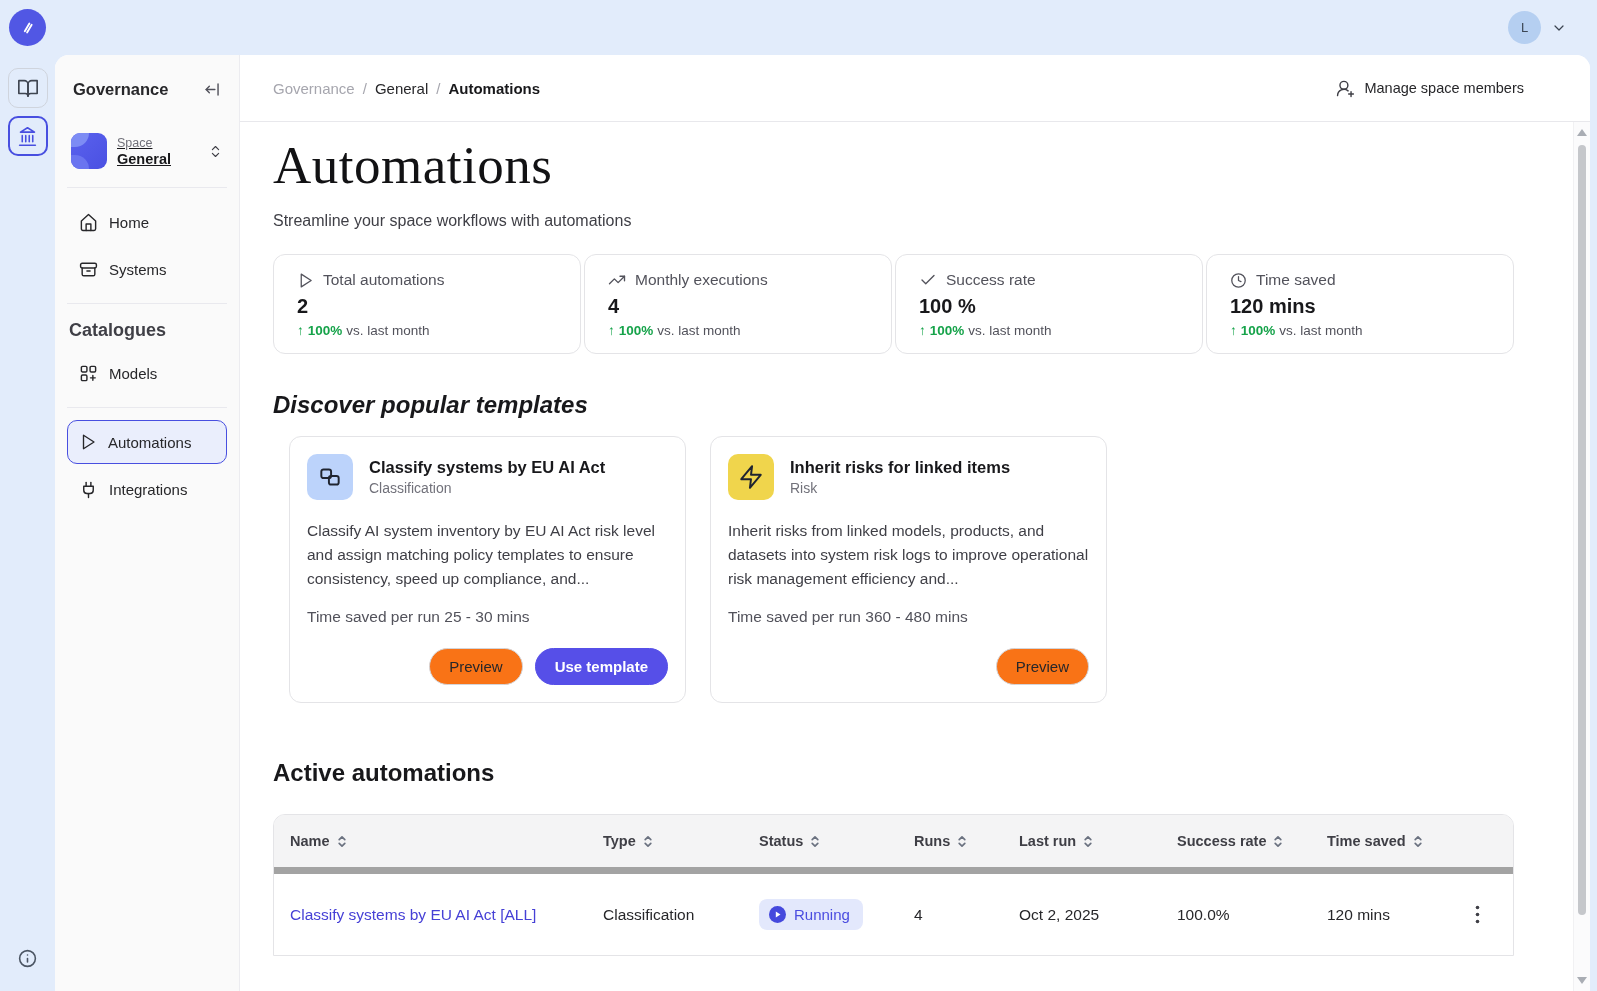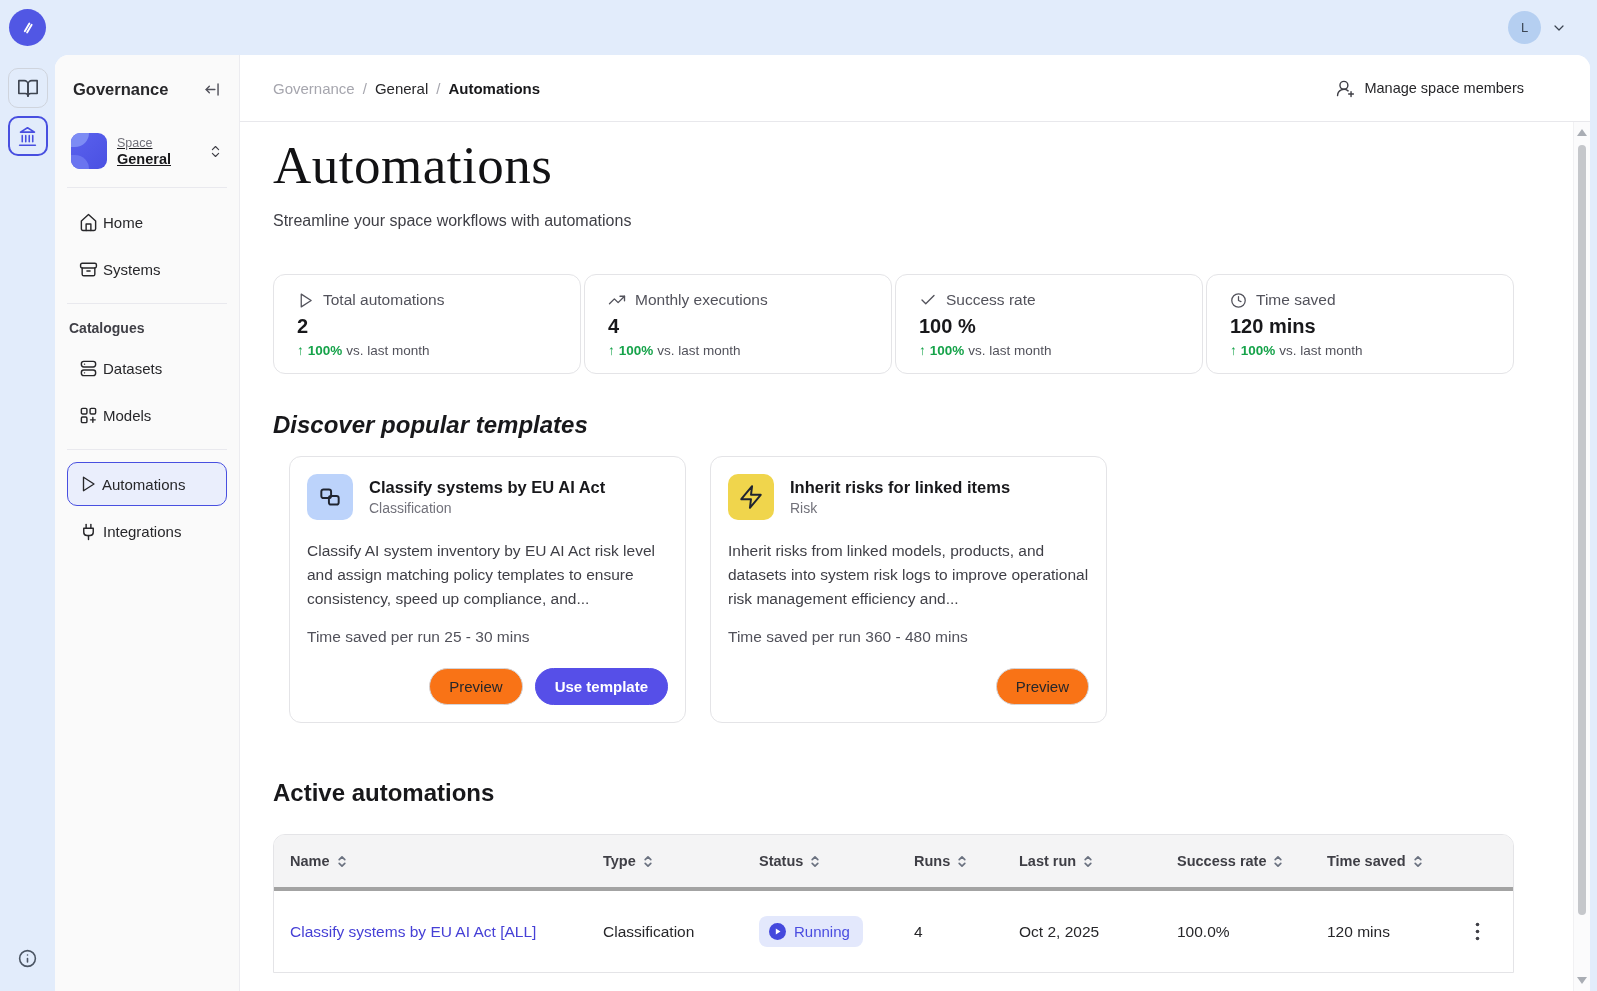--- a/index.html
+++ b/index.html
@@ -39,46 +39,46 @@
                 background:linear-gradient(135deg,#5a62ee 0%,#4a50e2 100%); position:relative; overflow:hidden; }
   .space-tile:before { content:""; position:absolute; left:-4px; top:-6px; width:22px; height:20px;
                 background:#7d8cf4; border-radius:0 0 14px 4px; }
   .space-tile:after { content:""; position:absolute; left:-6px; bottom:-8px; width:24px; height:22px;
                 background:#6a74f0; border-radius:4px 14px 2px 0; }
   .space-label { font-size:12.5px; color:#71717a; }
   .space-value { font-size:14.5px; font-weight:700; color:#18181b; margin-top:1px; }
   .space-chev { margin-left:auto; color:#3f3f46; }
   .sb-div { height:1px; background:#e9e9ee; margin:12px 12px; }
   .sb-nav { padding:0 12px; }
-  .sb-item { height:44px; margin-bottom:3px; border-radius:10px; display:flex; align-items:center; gap:5px;
+  .sb-item { height:44px; margin-bottom:3px; border-radius:10px; display:flex; align-items:center; gap:11px;
              padding:0 11px; font-size:15px; color:#27272a; cursor:pointer; border:1px solid transparent; }
   .sb-item .icn-wrap { color:#27272a; display:flex; }
   .sb-item.active { background:#eaeefc; border:1px solid #484fe0; }
-  .sb-section { font-size:14px; font-weight:700; color:#3f3f46; padding:4px 14px 10px; }
+  .sb-section { font-size:18px; font-weight:700; color:#3f3f46; padding:4px 14px 10px; }
 
   
   .main { flex:1; position:relative; background:#fff; }
   .main-head { height:67px; border-bottom:1px solid #e8e8ec; display:flex; align-items:center;
                padding:0 66px 0 33px; }
   .crumbs { display:flex; align-items:center; gap:8px; font-size:15px; }
   .crumb-root { color:#a6a6ae; cursor:pointer; }
   .crumb-sep { color:#a6a6ae; }
   .crumb-mid { color:#27272a; cursor:pointer; }
   .crumb-cur { color:#18181b; font-weight:700; }
   .head-action { margin-left:auto; display:flex; align-items:center; gap:9px; font-size:14.5px;
                  font-weight:500; color:#27272a; cursor:pointer; }
   .head-action .icn-wrap { color:#3f3f46; }
 
   .content { position:absolute; top:67px; left:0; right:17px; bottom:0; overflow:hidden;
              padding:13px 59px 0 33px; }
   h1.page-title { font-family:"Liberation Serif","DejaVu Serif",serif; font-weight:400; font-size:53px;
                   color:#121214; letter-spacing:.5px; }
   .page-sub { font-size:16px; color:#3f3f46; margin-top:17px; }
 
-  .stats { display:flex; gap:3px; margin-top:44px; }
+  .stats { display:flex; gap:3px; margin-top:24px; }
   .stat-card { flex:1; border:1px solid #e4e4e7; border-radius:12px; padding:16px 23px 15px; background:#fff; }
   .stat-top { display:flex; align-items:center; gap:9px; color:#52525b; font-size:15.5px; }
   .stat-value { font-size:20px; font-weight:700; color:#18181b; margin-top:6px; }
   .stat-delta { margin-top:5px; font-size:13.5px; color:#52525b; display:flex; align-items:center; gap:4px; }
   .delta-up { color:#16a34a; font-weight:700; }
 
   .h2 { font-size:24px; font-weight:700; color:#18181b; }
   .discover-h { margin-top:37px;font-style:italic; }
   .showing { font-size:15.5px; color:#52525b; margin-top:23px; }
 
@@ -100,21 +100,21 @@
   .btn-outline { background:#f97316; border:1px solid #d4d4d8; color:#27272a; }
   .btn-primary { background:#564fe8; border:1px solid #564fe8; color:#fff; font-weight:600; }
 
   .active-h { margin-top:56px; }
   .tablewrap { margin-top:27px; border:1px solid #e4e4e7; border-radius:12px 12px 0 0; overflow:hidden; }
   table { width:100%; border-collapse:collapse; table-layout:fixed; }
   thead tr { background:#f4f4f5; }
   th { text-align:left; font-size:14.5px; font-weight:700; color:#3f3f46; padding:18px 16px; cursor:pointer; }
   .th-inner { display:flex; align-items:center; gap:7px; }
   .sort { color:#6b7280; flex-shrink:0; }
-  td { padding:25px 16px; font-size:15.5px; color:#27272a; border-top:4px solid #a3a3a3; }
+  td { padding:25px 16px; font-size:15.5px; color:#27272a; border-top:7px solid #a3a3a3; }
   .row-link { color:#4640d6; cursor:pointer; text-decoration:none; }
   .badge { display:inline-flex; align-items:center; gap:8px; background:#e3e8fc; color:#4a4ce0;
            border-radius:8px; padding:7px 13px 7px 10px; font-size:15px; font-weight:500; cursor:pointer; }
   .kebab { color:#3f3f46; cursor:pointer; display:flex; justify-content:center; }
 
   
   .vscroll { position:absolute; top:67px; right:0; bottom:0; width:17px; background:#fbfbfc;
              border-left:1px solid #f1f1f3; }
   .vs-up, .vs-down { position:absolute; left:0; width:100%; display:flex; justify-content:center; color:#a9adb4; }
   .vs-up { top:7px; } .vs-down { bottom:7px; }
@@ -225,30 +225,20 @@
         <span>Systems</span>
       </div>
     </div>
     <div class="sb-div"></div>
 
     <div class="sb-section">Catalogues</div>
     <div class="sb-nav">
       <div class="sb-item">
         <span class="icn-wrap">
           <svg class="icn" width="19" height="19" viewBox="0 0 24 24">
-            <rect x="3" y="3" width="18" height="7" rx="3"></rect>
-              <rect x="3" y="14" width="18" height="7" rx="3"></rect>
-            <path d="M7 6.5h.01M7 17.5h.01"></path>
-          </svg>
-        </span>
-        <span>Datasets</span>
-      </div>
-      <div class="sb-item">
-        <span class="icn-wrap">
-          <svg class="icn" width="19" height="19" viewBox="0 0 24 24">
             <rect x="3" y="3" width="7" height="7" rx="1.5"></rect>
               <rect x="14" y="3" width="7" height="7" rx="1.5"></rect>
             <rect x="3" y="14" width="7" height="7" rx="1.5"></rect>
               <path d="M17.5 14.5v6M14.5 17.5h6"></path>
           </svg>
         </span>
         <span>Models</span>
       </div>
     </div>
     <div class="sb-div"></div>

